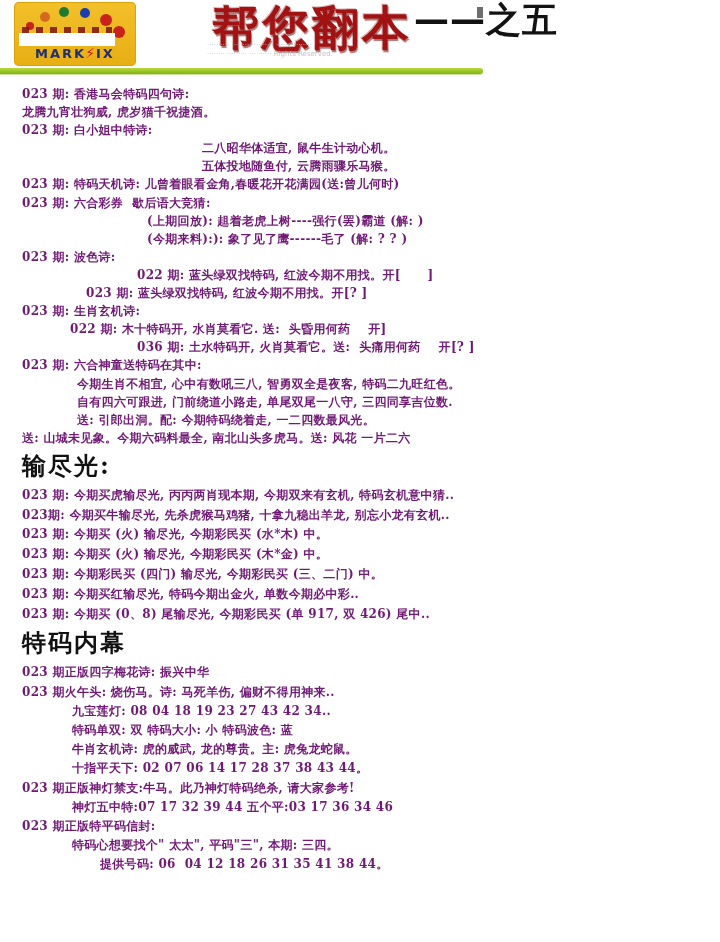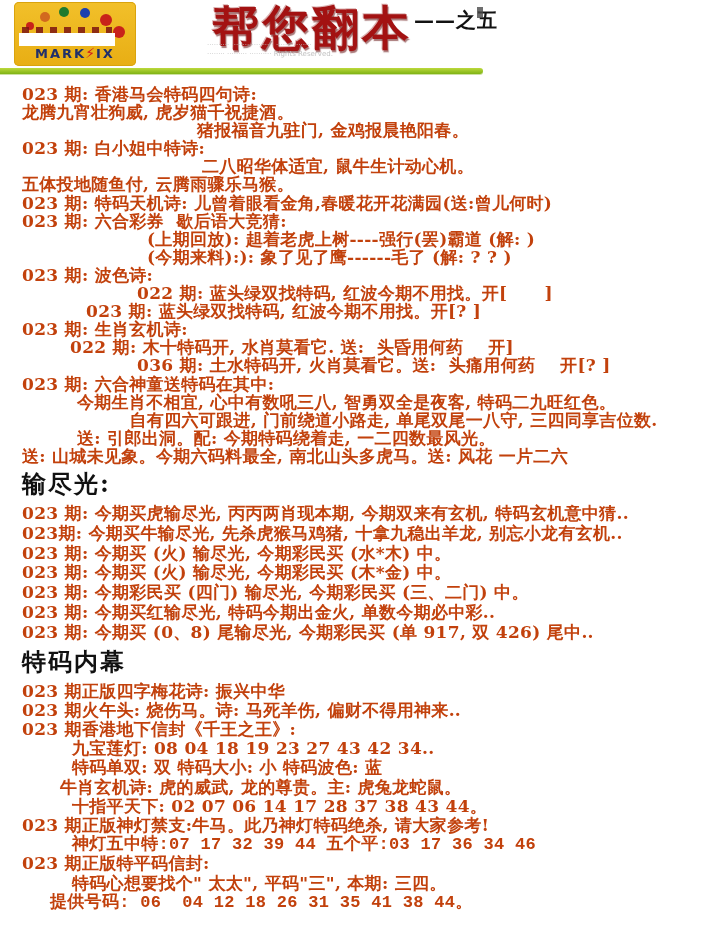--- a/index.html
+++ b/index.html
@@ -43,21 +43,21 @@
     position:absolute; left:212px; top:0px;
     display:flex; align-items:flex-start; white-space:nowrap;
   }
   .main-title {
     font-size:47px; font-weight:900; line-height:56px;
     color:#a31212; letter-spacing:3px;
     text-shadow:1px 2px 1px rgba(96,10,10,.55), -1px -1px 0 rgba(150,30,30,.35);
     font-family:"DejaVu Serif", serif;
   }
   .sub-title {
-    font-size:20px; font-weight:900; color:#121212;
+    font-size:35px; font-weight:900; color:#121212;
     line-height:40px; margin-left:2px; letter-spacing:1px;
     font-family:"DejaVu Sans", sans-serif;
   }
   .watermark {
     position:absolute; left:207px; top:41px; width:255px;
     font-family:"DejaVu Sans", sans-serif;
     font-size:7px; line-height:9px; color:#c3c3c3;
     filter:blur(.3px); white-space:nowrap; overflow:hidden;
   }
   .corner-artifact {
@@ -69,22 +69,22 @@
     background:linear-gradient(#bcd93c,#7fb315);
     border-radius:0 3px 3px 0;
     box-shadow:0 1px 0 rgba(130,180,20,.4);
   }
 
   
   .content {
     position:absolute; left:22px; top:85px; width:688px;
   }
   .line {
-    font-size:17px; font-weight:700; line-height:18.1px;
-    letter-spacing:.3px; white-space:pre-wrap; color:#c2410c;
+    font-size:12px; font-weight:700; line-height:18.1px;
+    letter-spacing:.3px; white-space:pre-wrap; color:#701a75;
   }
   .heading {
     font-size:24px; font-weight:900; line-height:26px;
     letter-spacing:2px; color:#111; margin:6px 0 7px 0;
   }
   .content .line.sec2 { line-height:19.8px; }
   .content .line.sec3 { line-height:19.2px; }
 </style>
 </head>
 <body>
@@ -114,55 +114,53 @@
     <div>·········· ········ ·········· ········ ·······</div>
     <div>········ ········· ·········· Rights Reserved.</div>
   </div>
 
   <div class="corner-artifact"></div>
   <div class="green-rule"></div>
 
   <div class="content">
       <div class="line sec1">023 期: 香港马会特码四句诗:</div>
       <div class="line sec1" style="">龙腾九宵壮狗威, 虎岁猫千祝捷酒。</div>
-      <div class="line sec1" style="margin-left: 175px;">猪报福音九驻门, 金鸡报晨艳阳春。</div>
       <div class="line sec1">023 期: 白小姐中特诗:</div>
       <div class="line sec1" style="margin-left: 180px;">二八昭华体适宜, 鼠牛生计动心机。</div>
-      <div class="line sec1" style="">五体投地随鱼付, 云腾雨骤乐马猴。</div>
+      <div class="line sec1" style="margin-left: 180px;">五体投地随鱼付, 云腾雨骤乐马猴。</div>
       <div class="line sec1">023 期: 特码天机诗: 儿曾着眼看金角,春暖花开花满园(送:曾儿何时)</div>
       <div class="line sec1">023 期: 六合彩券  歇后语大竞猜:</div>
       <div class="line sec1" style="margin-left: 125px;">(上期回放): 趄着老虎上树----强行(罢)霸道 (解: )</div>
       <div class="line sec1" style="margin-left: 125px;">(今期来料):): 象了见了鹰------毛了 (解: ? ? )</div>
       <div class="line sec1">023 期: 波色诗:</div>
       <div class="line sec1" style="margin-left: 115px;">022 期: 蓝头绿双找特码, 红波今期不用找。开[      ]</div>
       <div class="line sec1" style="margin-left: 64px;">023 期: 蓝头绿双找特码, 红波今期不用找。开[? ]</div>
       <div class="line sec1">023 期: 生肖玄机诗:</div>
       <div class="line sec1" style="margin-left: 48px;">022 期: 木十特码开, 水肖莫看它. 送:  头昏用何药    开]</div>
       <div class="line sec1" style="margin-left: 115px;">036 期: 土水特码开, 火肖莫看它。送:  头痛用何药    开[? ]</div>
       <div class="line sec1">023 期: 六合神童送特码在其中:</div>
       <div class="line sec1" style="margin-left: 55px;">今期生肖不相宜, 心中有数吼三八, 智勇双全是夜客, 特码二九旺红色。</div>
-      <div class="line sec1" style="margin-left: 55px; text-align: center;">自有四六可跟进, 门前绕道小路走, 单尾双尾一八守, 三四同享吉位数.</div>
+      <div class="line sec1" style="margin-left: 55px;">自有四六可跟进, 门前绕道小路走, 单尾双尾一八守, 三四同享吉位数.</div>
       <div class="line sec1" style="margin-left: 55px;">送: 引郎出洞。配: 今期特码绕着走, 一二四数最风光。</div>
       <div class="line sec1" style="">送: 山城未见象。今期六码料最全, 南北山头多虎马。送: 风花 一片二六</div>
       <div class="heading">输尽光:</div>
       <div class="line sec2">023 期: 今期买虎输尽光, 丙丙两肖现本期, 今期双来有玄机, 特码玄机意中猜..</div>
       <div class="line sec2">023期: 今期买牛输尽光, 先杀虎猴马鸡猪, 十拿九稳出羊龙, 别忘小龙有玄机..</div>
       <div class="line sec2">023 期: 今期买 (火) 输尽光, 今期彩民买 (水*木) 中。</div>
       <div class="line sec2">023 期: 今期买 (火) 输尽光, 今期彩民买 (木*金) 中。</div>
       <div class="line sec2">023 期: 今期彩民买 (四门) 输尽光, 今期彩民买 (三、二门) 中。</div>
       <div class="line sec2">023 期: 今期买红输尽光, 特码今期出金火, 单数今期必中彩..</div>
       <div class="line sec2">023 期: 今期买 (0、8) 尾输尽光, 今期彩民买 (单 917, 双 426) 尾中..</div>
       <div class="heading">特码内幕</div>
       <div class="line sec3">023 期正版四字梅花诗: 振兴中华</div>
       <div class="line sec3">023 期火午头: 烧伤马。诗: 马死羊伤, 偏财不得用神来..</div>
-      <div class="line sec3">023 期香港地下信封《千王之王》:</div>
       <div class="line sec3" style="margin-left: 50px;">九宝莲灯: 08 04 18 19 23 27 43 42 34..</div>
       <div class="line sec3" style="margin-left: 50px;">特码单双: 双 特码大小: 小 特码波色: 蓝</div>
-      <div class="line sec3" style="margin-left: 38px;">牛肖玄机诗: 虎的威武, 龙的尊贵。主: 虎兔龙蛇鼠。</div>
+      <div class="line sec3" style="margin-left: 50px;">牛肖玄机诗: 虎的威武, 龙的尊贵。主: 虎兔龙蛇鼠。</div>
       <div class="line sec3" style="margin-left: 50px;">十指平天下: 02 07 06 14 17 28 37 38 43 44。</div>
       <div class="line sec3">023 期正版神灯禁支:牛马。此乃神灯特码绝杀, 请大家参考!</div>
-      <div class="line sec3" style="margin-left: 50px; font-family: Liberation Mono, monospace;">神灯五中特:07 17 32 39 44 五个平:03 17 36 34 46</div>
+      <div class="line sec3" style="margin-left: 50px;">神灯五中特:07 17 32 39 44 五个平:03 17 36 34 46</div>
       <div class="line sec3">023 期正版特平码信封:</div>
       <div class="line sec3" style="margin-left: 50px;">特码心想要找个" 太太", 平码"三", 本期: 三四。</div>
-      <div class="line sec3" style="margin-left: 28px; font-family: Liberation Mono, monospace;">提供号码: 06  04 12 18 26 31 35 41 38 44。</div>
+      <div class="line sec3" style="margin-left: 78px;">提供号码: 06  04 12 18 26 31 35 41 38 44。</div>
     </div>
 
 </div>
 
 </body></html>

